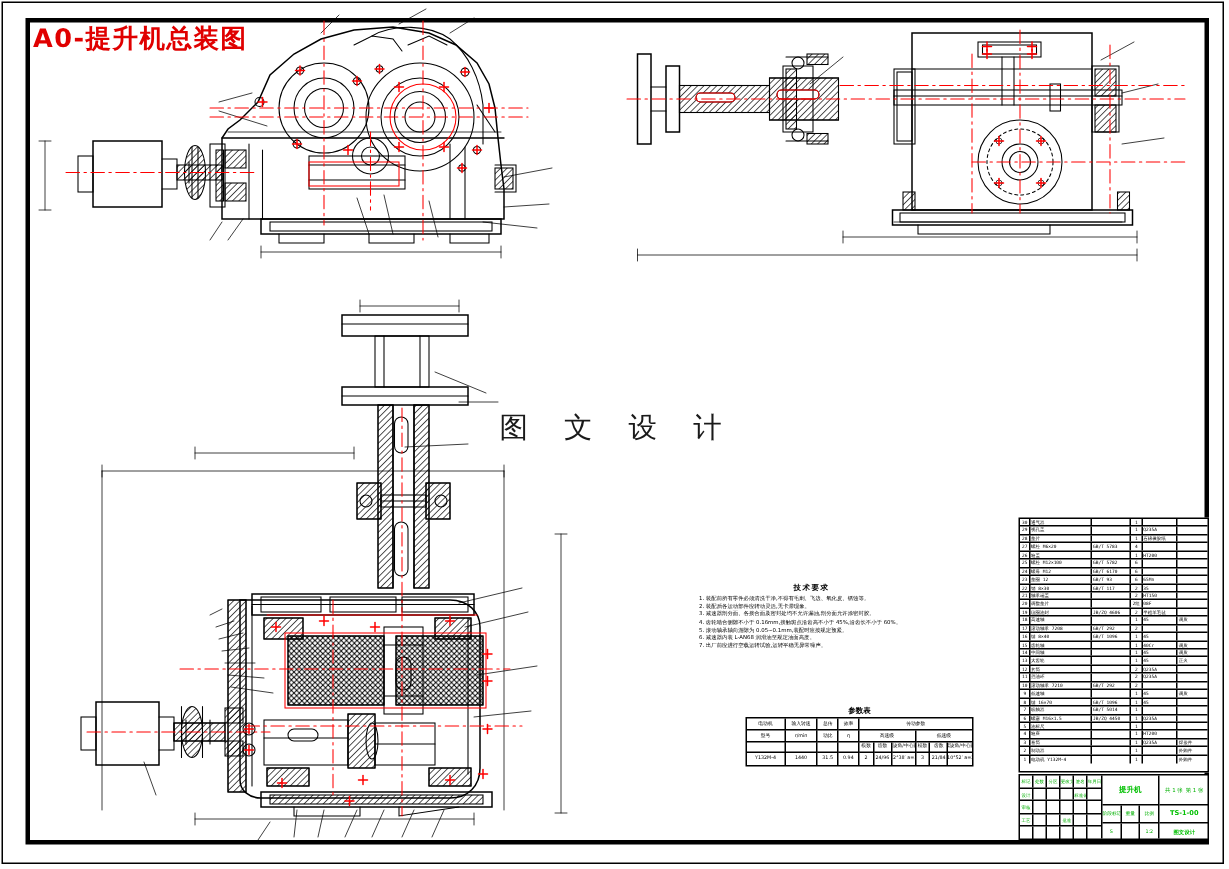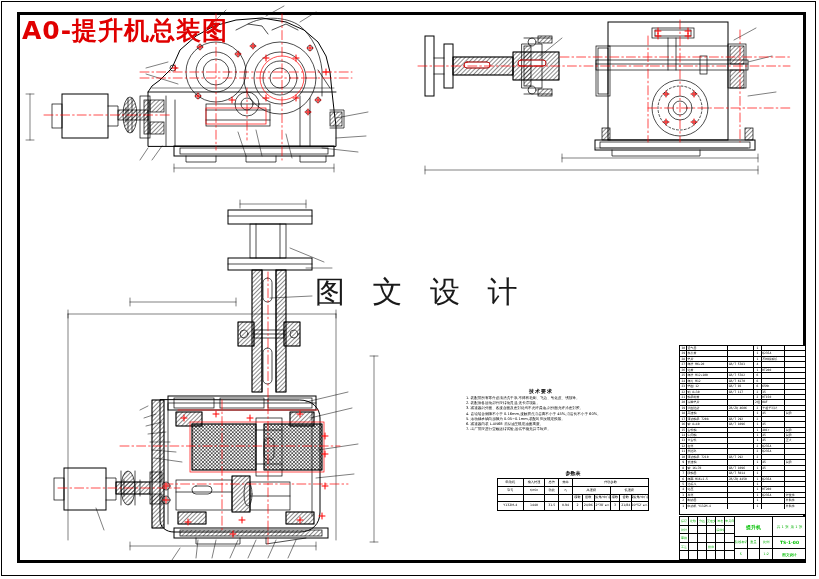--- a/index.html
+++ b/index.html
@@ -10,24 +10,24 @@
 
   
   .outer-border{position:absolute;left:1px;top:1px;width:815px;height:575px;
                 border:1px solid #000;box-sizing:border-box;}
   
   .inner-frame{position:absolute;left:17px;top:12px;width:789px;height:551px;
                border:3px solid #000;box-sizing:border-box;}
 
   .title-main{position:absolute;left:22px;top:14px;color:#e00000;
               font-family:"DejaVu Sans","Liberation Sans",sans-serif;
-              font-weight:bold;font-size:25px;letter-spacing:1px;
+              font-weight:bold;font-size:17px;letter-spacing:1px;
               white-space:nowrap;z-index:40;}
 
-  .watermark{position:absolute;left:315px;top:272px;font-size:30px;
+  .watermark{position:absolute;left:333px;top:272px;font-size:19px;
              color:#1a1a1a;letter-spacing:9px;white-space:nowrap;z-index:35;
              font-family:"DejaVu Sans","Liberation Sans",sans-serif;}
 
   svg.dwg{position:absolute;left:0;top:0;width:819px;height:579px;}
 
   
   .bom{position:absolute;left:679px;top:345px;width:127px;height:170px;
        border:1px solid #000;box-sizing:border-box;background:#fff;}
   .bom-row{display:flex;height:5.45px;border-bottom:1px solid #000;box-sizing:border-box;}
   .bom-row:last-child{border-bottom:none;}

